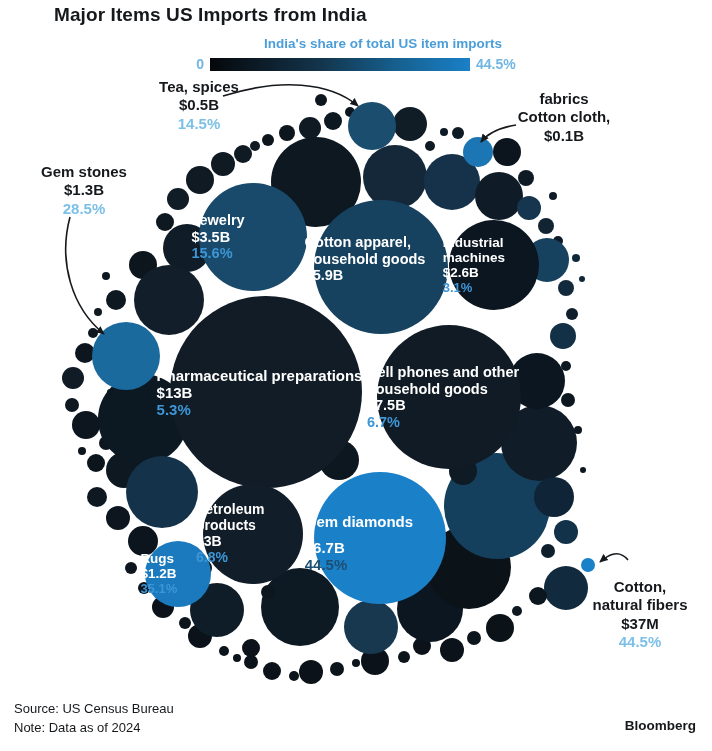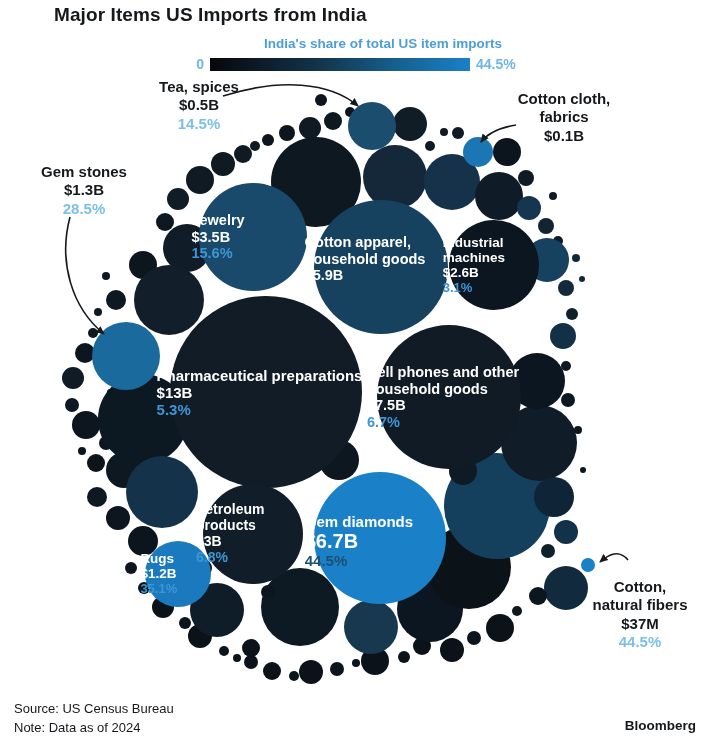--- a/index.html
+++ b/index.html
@@ -181,37 +181,37 @@
   <defs>
     <marker id="ah" viewBox="0 0 10 10" refX="8" refY="5" markerWidth="6" markerHeight="6" orient="auto-start-reverse">
       <path d="M0,1 L9,5 L0,9 z" fill="#16191c"></path>
     </marker>
   </defs>
 </svg>
 
 <div id="labels">
     <div class="bubble-label" style="width: 218.88px; left: 156.56px; font-size: 15px; top: 366.5px;"><span>Pharmaceutical preparations</span><span class="val" style="font-size: 15px;">$13B</span><span class="pct" style="font-size: 15px;">5.3%</span></div>
     <div class="bubble-label" style="width: 164.16px; left: 366.92px; font-size: 14.5px; top: 364px;"><span>Cell phones and other household goods</span><span class="val" style="font-size: 14.5px;">$7.5B</span><span class="pct" style="font-size: 14.5px;">6.7%</span></div>
-    <div class="bubble-label lightpct" style="width: 150.48px; left: 304.76px; font-size: 15px; top: 512.5px;"><span>Gem diamonds</span><span class="val" style="font-size: 20px;">$6.7B</span><span class="pct" style="font-size: 15px;">44.5%</span></div>
+    <div class="bubble-label lightpct" style="width: 150.48px; left: 304.76px; font-size: 15px; top: 512.5px;"><span>Gem diamonds</span><span class="val" style="font-size: 15px; margin-top: 9px;">$6.7B</span><span class="pct" style="font-size: 15px;">44.5%</span></div>
     <div class="bubble-label" style="width: 152.76px; left: 304.62px; font-size: 14.5px; top: 234px;"><span>Cotton apparel, household goods</span><span class="val" style="font-size: 14.5px;">$5.9B</span></div>
     <div class="bubble-label" style="width: 123.12px; left: 191.44px; font-size: 14.5px; top: 212px;"><span>Jewelry</span><span class="val" style="font-size: 14.5px;">$3.5B</span><span class="pct" style="font-size: 14.5px;">15.6%</span></div>
     <div class="bubble-label" style="width: 114px; left: 196px; font-size: 14px; top: 502px;"><span>Petroleum products</span><span class="val" style="font-size: 14px;">$3B</span><span class="pct" style="font-size: 14px;">6.8%</span></div>
     <div class="bubble-label" style="width: 102.6px; left: 442.7px; font-size: 13.5px; top: 234.5px;"><span>Industrial machines</span><span class="val" style="font-size: 13.5px;">$2.6B</span><span class="pct" style="font-size: 13px;">3.1%</span></div>
     <div class="bubble-label" style="width: 75.24px; left: 140.38px; font-size: 13.5px; top: 551px;"><span>Rugs</span><span class="val" style="font-size: 13.5px;">$1.2B</span><span class="pct" style="font-size: 13px;">35.1%</span></div>
   </div>
 
 <div class="callout" id="co-tea" style="left:140px;top:78px;width:118px;text-align:center;font-size:15px;">
   <span class="name">Tea, spices</span>
   <span class="val">$0.5B</span>
   <span class="pct">14.5%</span>
 </div>
 
 <div class="callout" id="co-cloth" style="left:489px;top:90px;width:150px;text-align:center;font-size:15px;">
+  <span class="name">fabrics</span>
   <span class="name">Cotton cloth,</span>
-  <span class="name">fabrics</span>
   <span class="val">$0.1B</span>
 </div>
 
 <div class="callout" id="co-gem" style="left:14px;top:163px;width:140px;text-align:center;font-size:15px;">
   <span class="name">Gem stones</span>
   <span class="val">$1.3B</span>
   <span class="pct">28.5%</span>
 </div>
 
 <div class="callout" id="co-fibers" style="left:570px;top:578px;width:140px;text-align:center;font-size:15px;">

